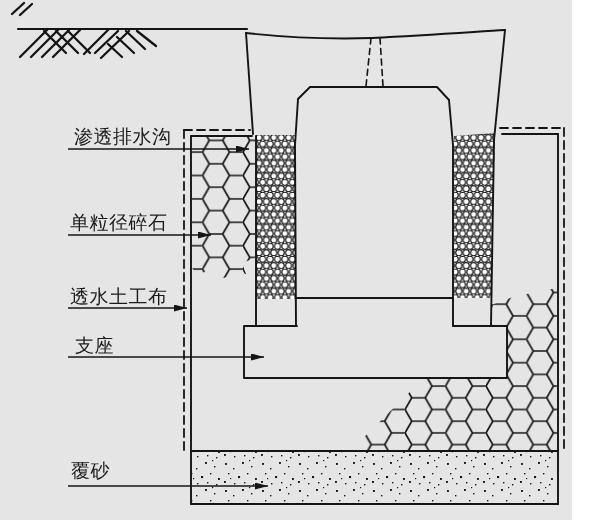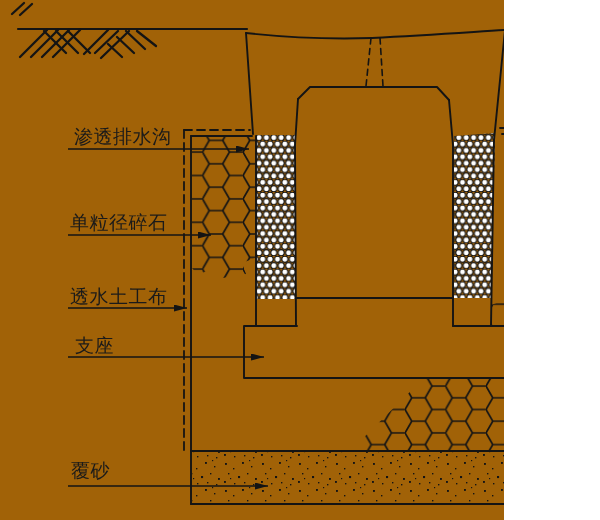--- a/index.html
+++ b/index.html
@@ -1,19 +1,19 @@
 <!DOCTYPE html>
 <html><head>
 <meta charset="utf-8">
 <style>
   html,body{margin:0;padding:0;background:#ffffff;}
   .stage{
     position:relative;
-    width:504px;height:520px;
-    background:#a16207;
+    width:572px;height:520px;
+    background:#e5e5e5;
     overflow:hidden;
     font-family:"Liberation Sans", sans-serif;
   }
   .stage svg{position:absolute;left:0;top:0;}
   text.lbl{
     font-family:"Liberation Sans","DejaVu Sans",sans-serif;
     font-size:19px;
     letter-spacing:0.5px;
     fill:#1a1a1a;
   }

